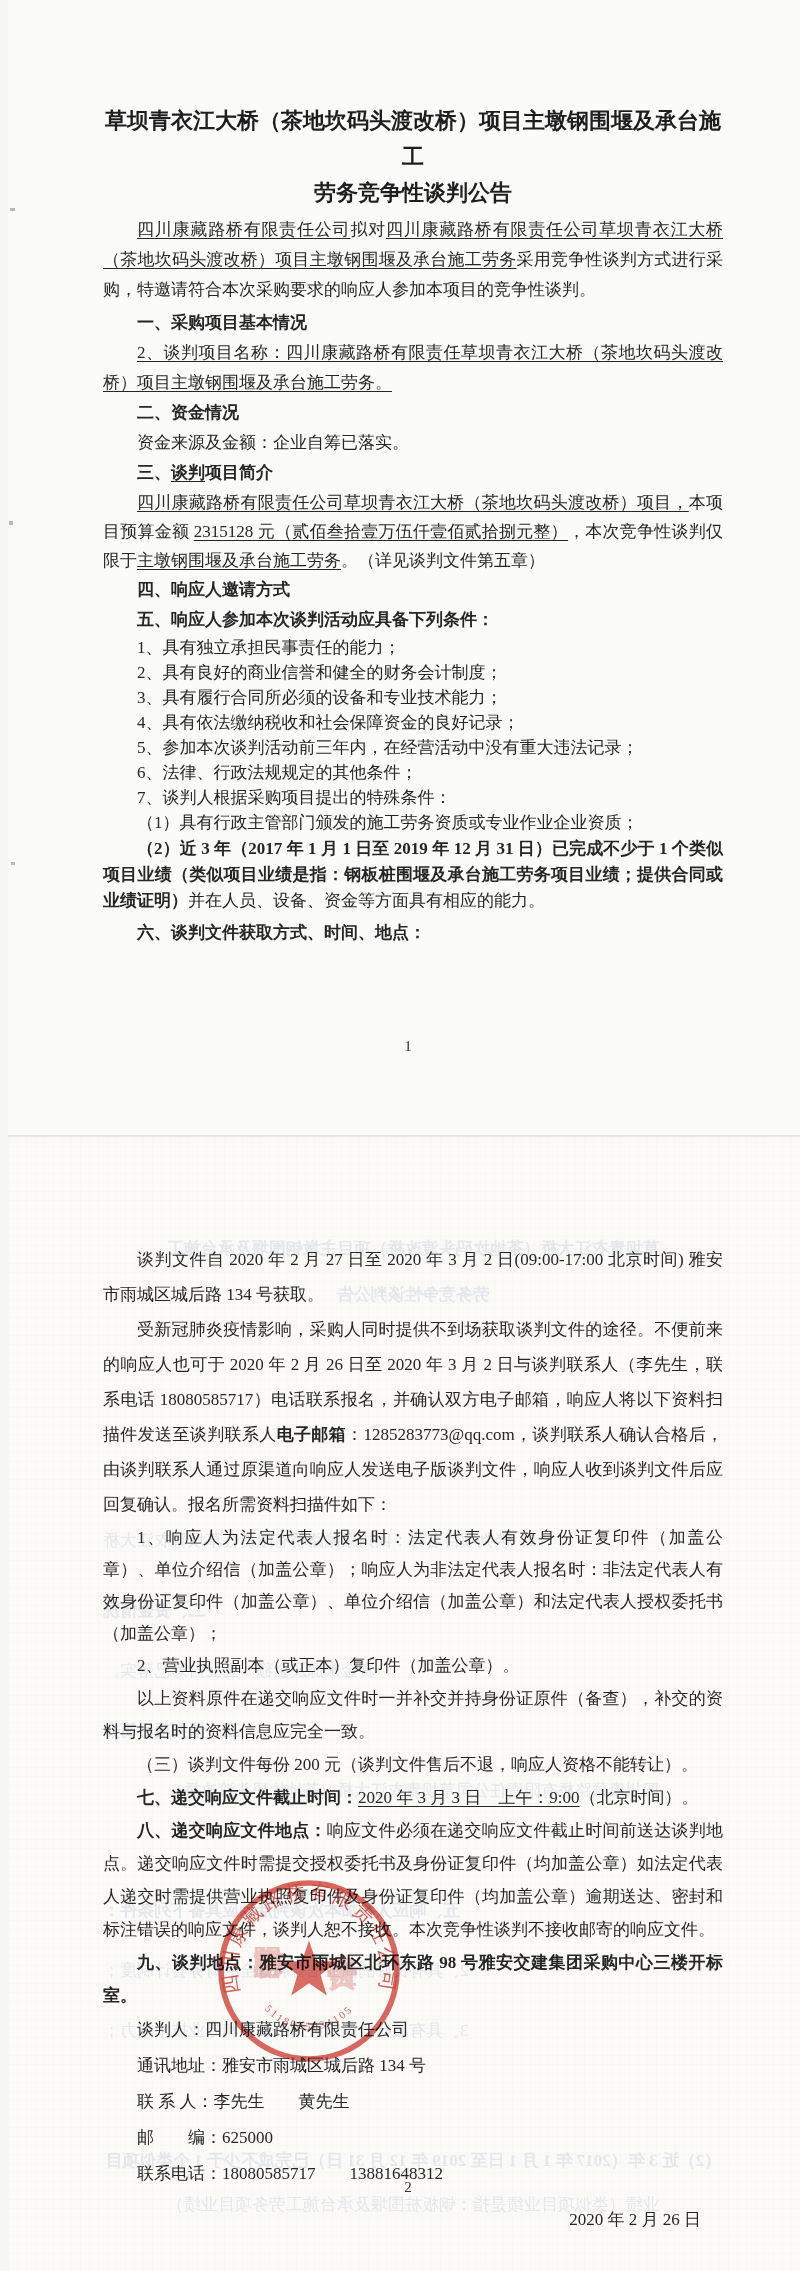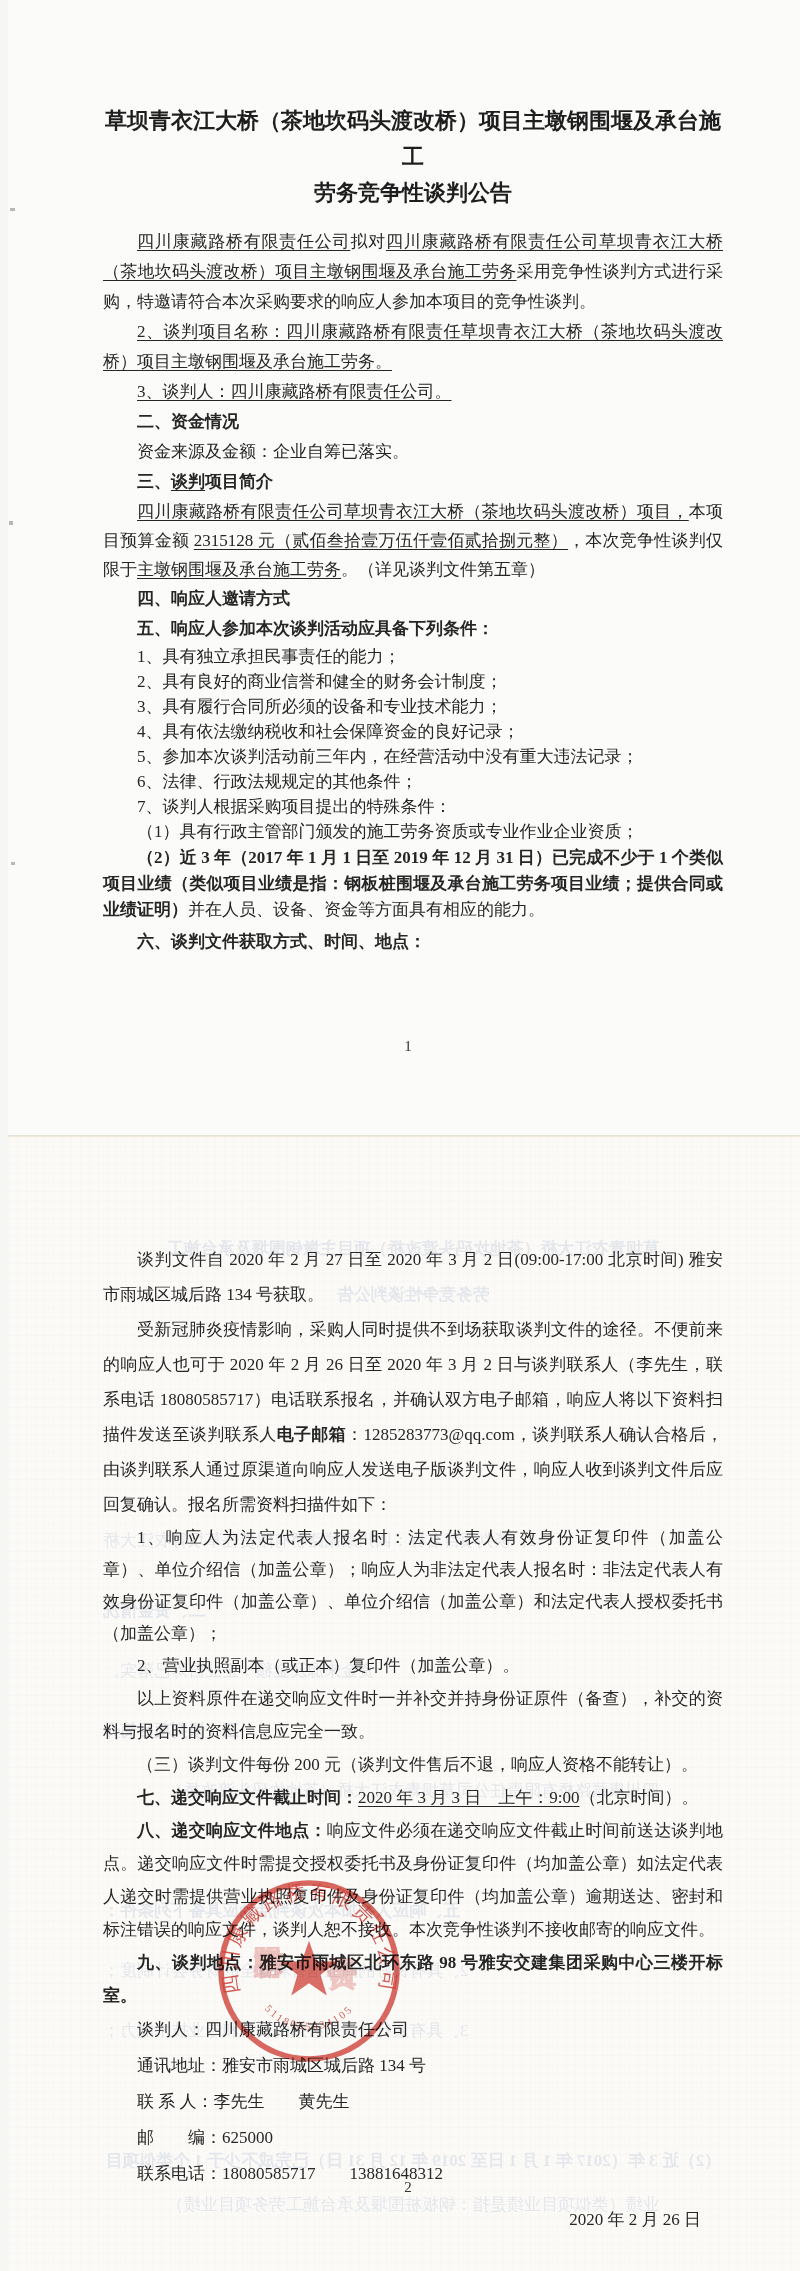--- a/index.html
+++ b/index.html
@@ -18,21 +18,21 @@
       repeating-linear-gradient(0deg, rgba(190,195,205,0.05) 0 1px, transparent 1px 9px),
       repeating-linear-gradient(90deg, rgba(190,195,205,0.05) 0 1px, transparent 1px 9px);
     border-top:1px solid #f1ead8;
   }
   .content{padding:0 85px 0 95px;position:relative;}
   .doc-title{margin-top:103px;font-size:22px;font-weight:bold;text-align:center;line-height:36px;color:#1e1e1e;}
   p,.ln{margin:0;font-size:17px;line-height:30px;text-align:justify;}
   .ind{text-indent:2em;}
   .hd{font-weight:bold;text-indent:2em;}
   u{text-underline-offset:3px;}
-  .p1-intro{margin-top:16px;}
+  .p1-intro{margin-top:4px;}
   .p1-brief{line-height:29px;}
   .p1-invite{line-height:33px;letter-spacing:1px;}
   .cond{line-height:25px;text-indent:2em;}
   .sub{line-height:26px;text-indent:2em;}
   .pageno{position:absolute;left:0;width:800px;text-align:center;font-size:15px;color:#333;}
   #page1 .pageno{top:1038px;}
   #page2 .pageno{top:1042px;}
   
   .p2-content{padding-top:105px;}
   .p2 p{line-height:35px;}
@@ -63,25 +63,25 @@
   <div class="speck" style="left:3px;top:862px;width:4px;height:3px;"></div>
 
   <div class="content">
     <div class="doc-title">
       <div>草坝青衣江大桥（茶地坎码头渡改桥）项目主墩钢围堰及承台施工</div>
       <div>劳务竞争性谈判公告</div>
     </div>
 
     <p class="ind p1-intro"><u>四川康藏路桥有限责任公司</u><span>拟对</span><u>四川康藏路桥有限责任公司草坝青衣江大桥（茶地坎码头渡改桥）项目主墩钢围堰及承台施工劳务</u><span>采用竞争性谈判方式进行采购，特邀请符合本次采购要求的响应人参加本项目的竞争性谈判。</span></p>
 
+    <p class="hd" style="margin-top:3px;">一、采购项目基本情况</p>
 
 
     <p class="ind"><u>2、谈判项目名称：四川康藏路桥有限责任草坝青衣江大桥（茶地坎码头渡改桥）项目主墩钢围堰及承台施工劳务。</u></p>
 
-    <p class="ind"><u>3、谈判人：四川康藏路桥有限责任公司。</u></p>
 
     <p class="hd">二、资金情况</p>
     <p class="ind">资金来源及金额：企业自筹已落实。</p>
 
     <p class="hd"><span>三、</span><u>谈判</u><span>项目简介</span></p>
 
     <p class="ind p1-brief"><u>四川康藏路桥有限责任公司草坝青衣江大桥（茶地坎码头渡改桥）项目，</u><span>本项目预算金额 </span><u>2315128 元（贰佰叁拾壹万伍仟壹佰贰拾捌元整）</u><span>，本次竞争性谈判仅限于</span><u>主墩钢围堰及承台施工劳务</u><span>。（详见谈判文件第五章）</span></p>
 
     <p class="hd">四、响应人邀请方式</p>
 

